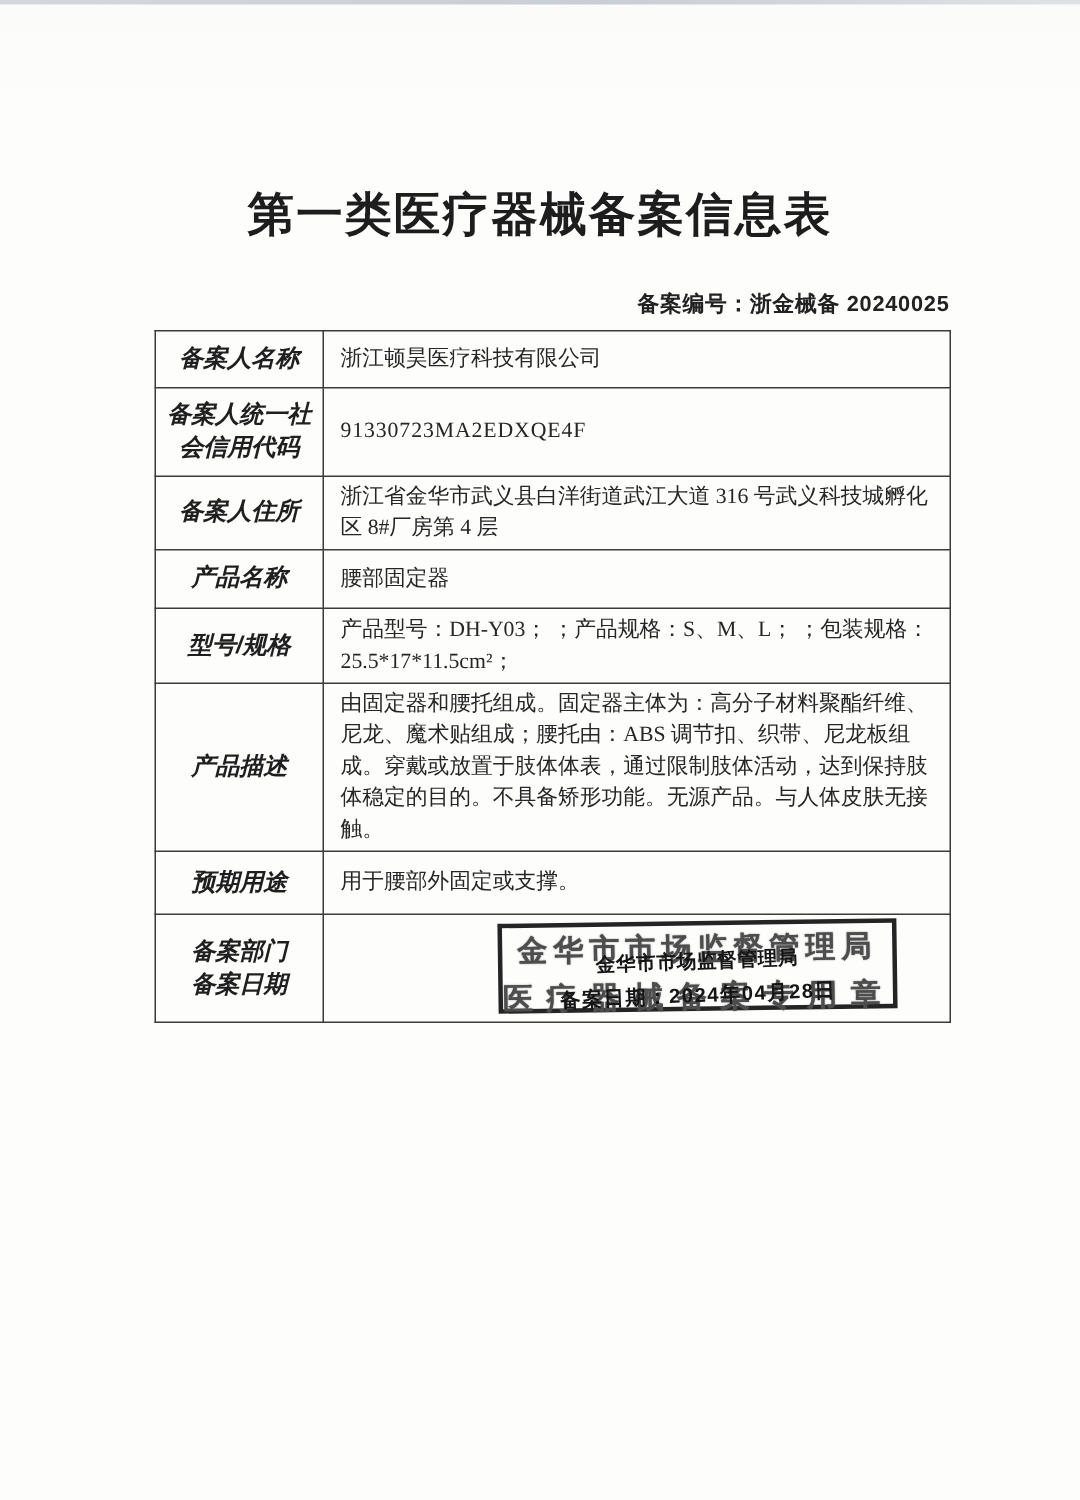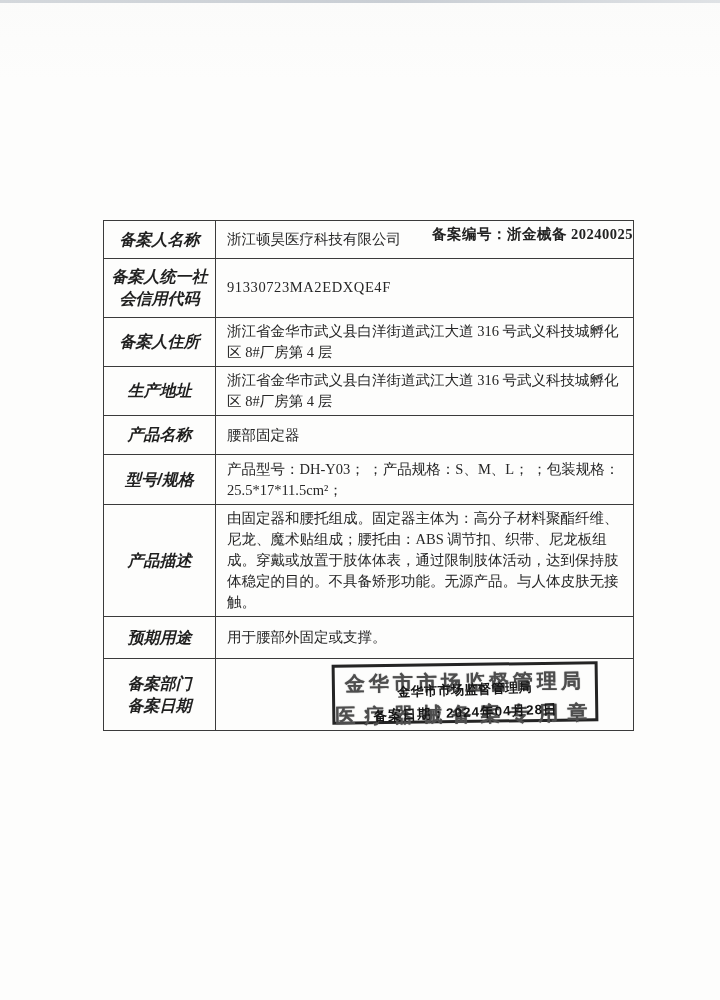--- a/index.html
+++ b/index.html
@@ -25,26 +25,25 @@
     text-align:center;
     font-family:"Liberation Sans", sans-serif;
     font-weight:bold;
     font-size:31px;
     letter-spacing:1.5px;
     color:#1d1d1d;
   }
   .record-no {
     position:absolute;
     top:193px; right:87px;
-    font-family:Liberation Serif, serif;
+    font-family:Liberation Sans, sans-serif;
     font-weight:bold;
     font-size:14.5px;
     letter-spacing:0.5px;
     color:#222;
-    margin-top:32px;
   }
   table.info-table {
     position:absolute;
     left:103px; top:220px;
     width:530px;
     border-collapse:collapse;
     table-layout:fixed;
   }
   table.info-table td {
     border:1.6px solid #3b3b3b;
@@ -108,40 +107,37 @@
   }
   .stamp-overlay .ov1 { font-size:13px; letter-spacing:0.5px; }
   .stamp-overlay .ov2 { font-size:13.5px; margin-top:3px; letter-spacing:1px; }
 </style>
 </head>
 <body>
 
 <div class="page">
   <div class="scan-edge-top"></div>
 
+  <div class="doc-title">第一类医疗器械备案信息表</div>
 
   <div class="record-no">备案编号：浙金械备 20240025</div>
 
   <table class="info-table">
     <tbody>
         <tr style="height:38px;">
       <td class="lbl">备案人名称</td>
       <td class="val">浙江顿昊医疗科技有限公司</td>
     </tr>
     <tr style="height:59px;">
       <td class="lbl">备案人统一社
 会信用代码</td>
       <td class="val code">91330723MA2EDXQE4F</td>
     </tr>
     <tr style="height:44px;">
       <td class="lbl">备案人住所</td>
-      <td class="val">浙江省金华市武义县白洋街道武江大道 316 号武义科技城孵化区 8#厂房第 4 层</td>
-    </tr>
-    <tr style="height:46px;">
-      <td class="lbl">生产地址</td>
       <td class="val">浙江省金华市武义县白洋街道武江大道 316 号武义科技城孵化区 8#厂房第 4 层</td>
     </tr>
     <tr style="height:39px;">
       <td class="lbl">产品名称</td>
       <td class="val">腰部固定器</td>
     </tr>
     <tr style="height:50px;">
       <td class="lbl">型号/规格</td>
       <td class="val">产品型号：DH-Y03；  ；产品规格：S、M、L；  ；包装规格：25.5*17*11.5cm²；</td>
     </tr>

